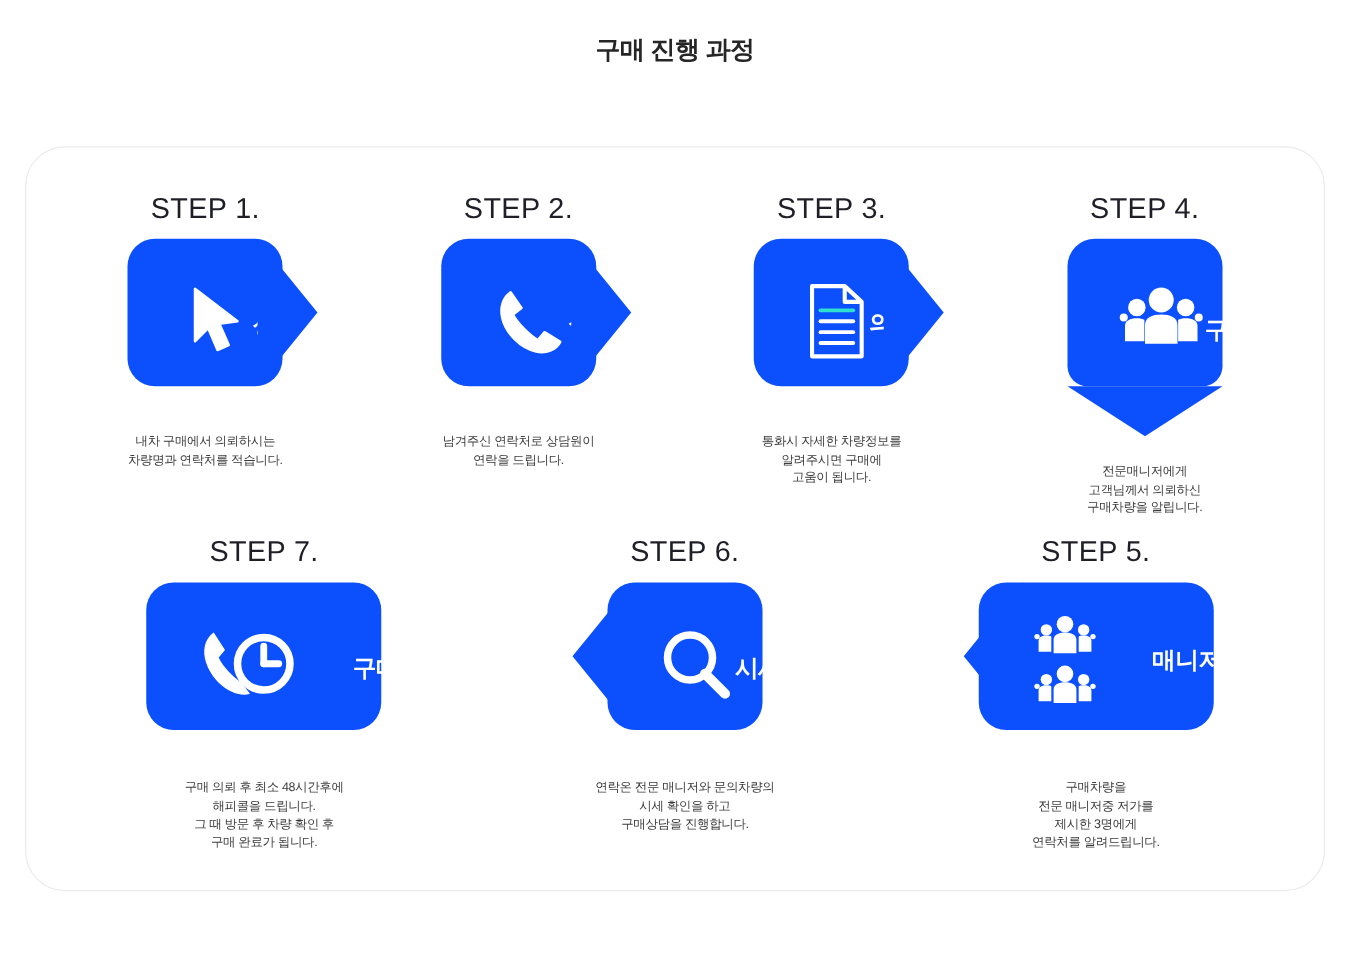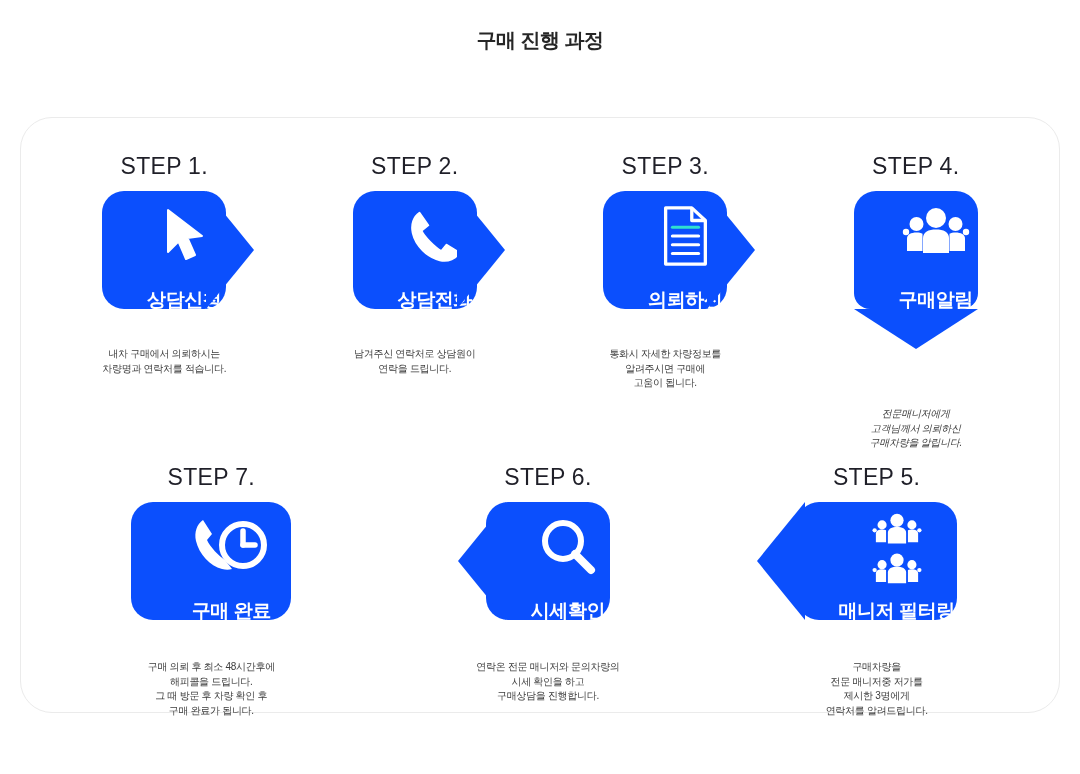--- a/index.html
+++ b/index.html
@@ -91,23 +91,23 @@
   }
 
   
   .tag {
     position: relative;
     width: 124px;
     height: 118px;
     border-radius: 22px;
     background: #0b4ffd;
     display: flex;
-    flex-direction: column;
+    flex-direction: row;
     align-items: center;
-    justify-content: space-between;
+    justify-content: flex-start;
     padding-top: 14px;
     box-sizing: border-box;
     padding-left: 40px;
   }
   .tag .tip {
     position: absolute;
     top: 0;
     width: 0;
     height: 0;
     border-top: 59px solid transparent;
@@ -135,21 +135,22 @@
     border-bottom: 0;
     border-left: 62px solid transparent;
     border-right: 62px solid transparent;
   }
 
   
   .tag.tall {
     height: 118px;
   }
   .tag.wide {
-    width: 160px;
+    width: 188px;
+    gap: 41px;
   }
   .tag.wide.tip-left .tip { right: 152px; }
 
   .badge-wrap {
     position: relative;
     display: flex;
     justify-content: center;
     align-items: flex-start;
     width: 100%;
   }
@@ -158,21 +159,21 @@
     margin: 0;
     font-size: 10px;
     line-height: 1.45;
     color: #3b3b3b;
     text-align: center;
     font-weight: 500;
     letter-spacing: -0.3px;
     white-space: pre-line;
   }
   .desc-gap-1 { margin-top: 38px; }
-  .desc-gap-4 { margin-top: 98px; font-style: italic; }
+  .desc-gap-4 { margin-top: 62px; }
   .desc-gap-b { margin-top: 40px; }
 
   svg { display: block; }
 </style>
 </head>
 <body>
 
 <h1 class="page-title">구매 진행 과정</h1>
 
 <div class="flow-card">

